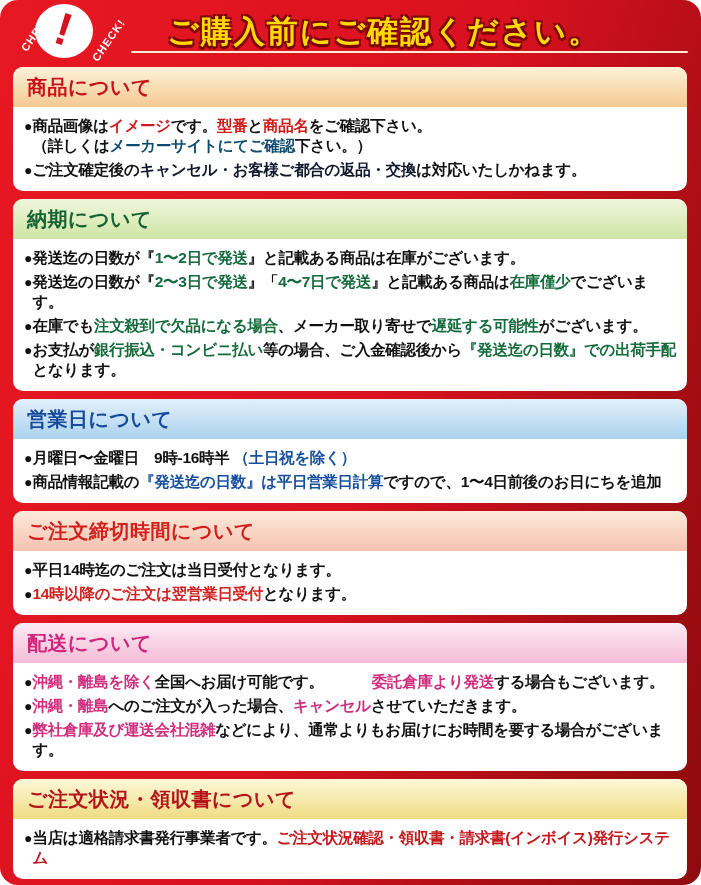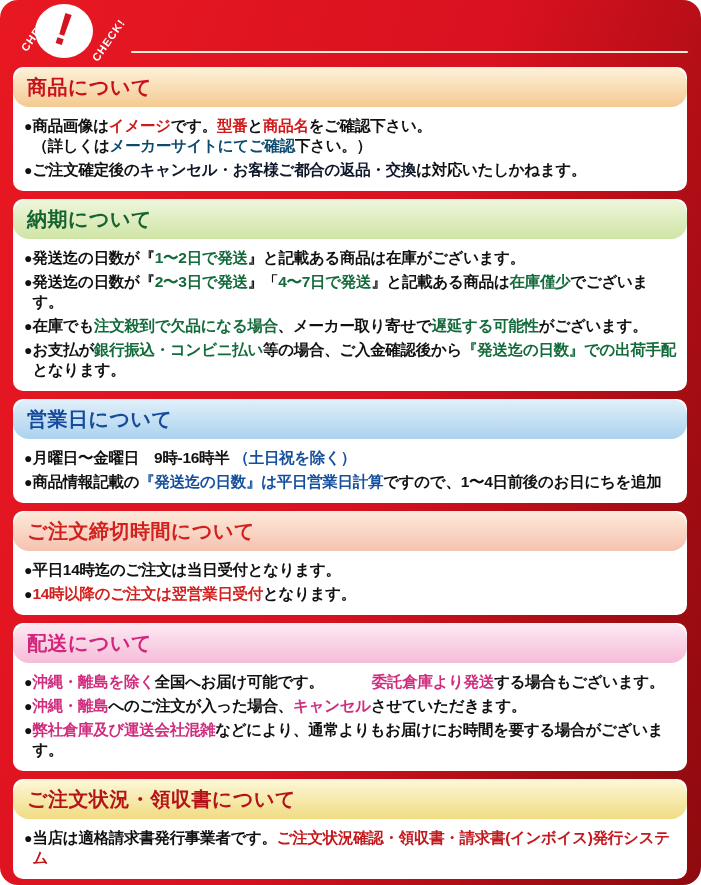--- a/index.html
+++ b/index.html
@@ -37,21 +37,21 @@
     position:absolute; color:#fff; font-weight:700; font-size:11px;
     letter-spacing:1px; white-space:nowrap;
   }
   .badge-txt.t1 { left:1px;  top:24px; transform:rotate(-55deg); transform-origin:center; }
   .badge-txt.t2 { left:72px; top:34px; transform:rotate(-55deg); transform-origin:center; }
   
   .cards { padding:4px 14px 0 13px; }
   .card {
     background:#fff; border-radius:10px; overflow:hidden; margin-bottom:8px;
   }
-  .card-header { padding:7px 14px 6px 14px;border-radius:16px; }
+  .card-header { padding:7px 14px 6px 14px; }
   .card-title { font-size:20px; font-weight:700; letter-spacing:0.5px; }
   .card-body { padding:9px 11px 11px 11px; }
   .bullet { display:flex; margin-bottom:4px; }
   .bullet:last-child { margin-bottom:0; }
   .marker { font-size:14px; line-height:20px; color:#111; flex:0 0 auto; }
   .btext { flex:1 1 auto; }
   .line {
     font-size:15.5px; font-weight:700; color:#111;
     line-height:20px; letter-spacing:-0.3px;
   }
@@ -61,20 +61,21 @@
 
 <div class="page">
   <div class="banner">
     <div class="badge">
       <span class="badge-txt t1">CHECK!</span>
       <span class="badge-circle">
         <span class="excl">!</span>
       </span>
       <span class="badge-txt t2">CHECK!</span>
     </div>
+    <h1 class="banner-title">ご購入前にご確認ください。</h1>
     <div class="banner-underline"></div>
   </div>
   <div class="cards" id="cards">
   <section class="card">
     <header class="card-header" style="background: linear-gradient(rgb(253, 242, 218), rgb(244, 201, 145));">
       <h2 class="card-title" style="color: rgb(200, 16, 27);">商品について</h2>
     </header>
     <div class="card-body">
           <div class="bullet">
             <span class="marker">●</span>

